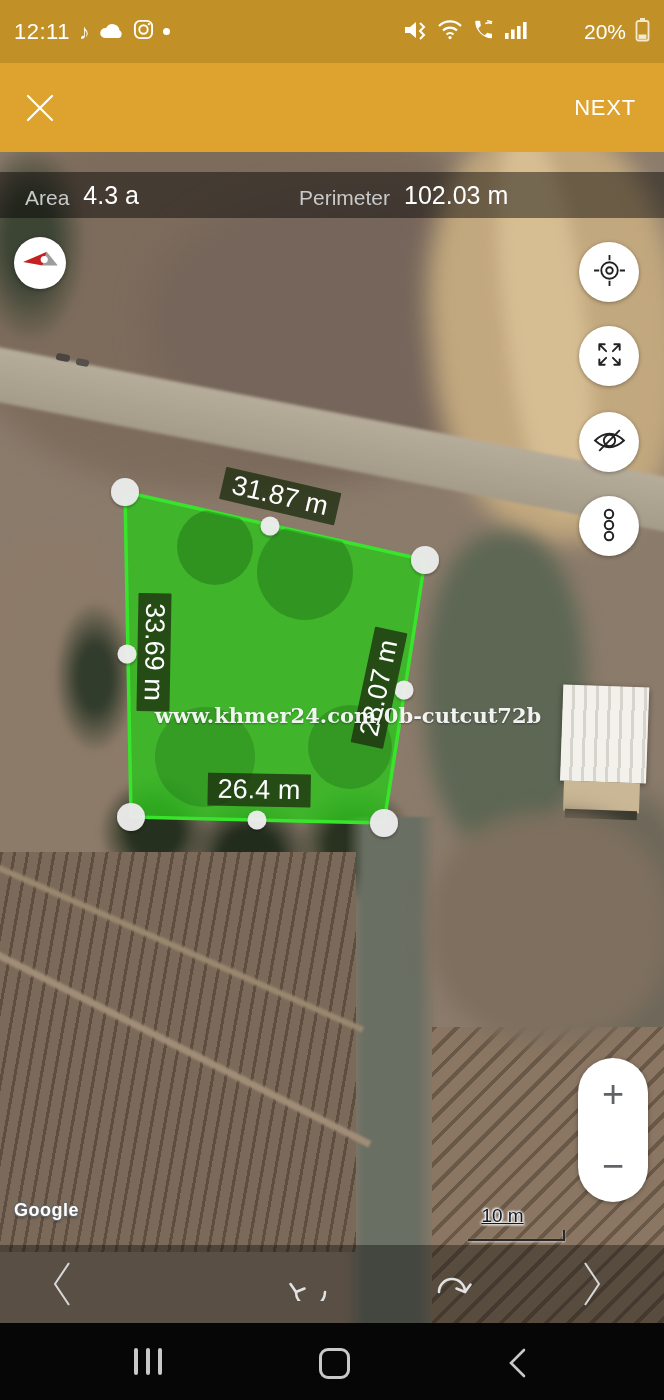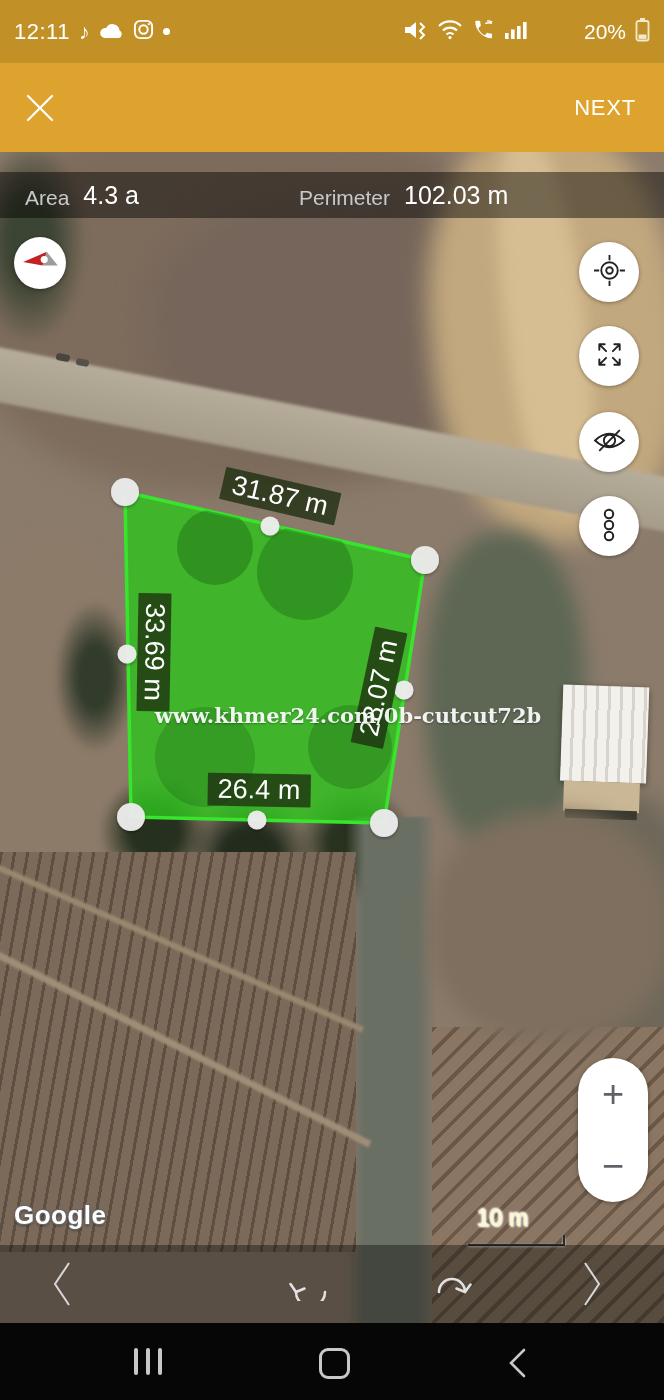--- a/index.html
+++ b/index.html
@@ -50,26 +50,26 @@
     color:rgba(255,255,255,0.93);text-shadow:0 1px 2px rgba(0,0,0,0.35);
     white-space:nowrap;z-index:16;}
 
   
   .zoom-pill{position:absolute;left:578px;top:906px;width:70px;height:144px;background:#fff;
     border-radius:35px;box-shadow:0 1px 4px rgba(0,0,0,0.35);display:flex;flex-direction:column;z-index:22;}
   .zoom-pill button{flex:1;background:none;border:none;font-size:38px;color:#5f6368;
     font-family:"Liberation Sans",sans-serif;line-height:1;}
 
   
-  .google-logo{position:absolute;left:14px;top:1048px;font-size:26px;font-weight:bold;color:#fff;
+  .google-logo{position:absolute;left:14px;top:1048px;font-size:18px;font-weight:bold;color:#fff;
     letter-spacing:.5px;z-index:21;
     text-shadow:-1px -1px 0 #666,1px -1px 0 #666,-1px 1px 0 #666,1px 1px 0 #666,0 2px 3px rgba(0,0,0,.4);}
   .scale{position:absolute;left:440px;top:1053px;width:125px;text-align:center;z-index:21;}
-  .scale-text{font-size:23px;color:#fef9c3;font-weight:500;
-    text-shadow:0 0 3px #fff,0 0 3px #fff,1px 1px 2px #fff,-1px -1px 2px #fff;}
+  .scale-text{font-size:19px;color:#0f172a;font-weight:500;
+    text-shadow:0 0 3px #fff,0 0 3px #fff,1px 1px 2px #fff,-1px -1px 2px #fff;text-decoration:underline;}
   .scale-line{margin-top:3px;margin-left:28px;width:95px;height:9px;
     border-bottom:2px solid #2b2b2b;border-right:2px solid #2b2b2b;
     filter:drop-shadow(0 1px 1px rgba(255,255,255,.7));}
 
   
   .edit-toolbar{position:absolute;left:0;top:1093px;width:664px;height:78px;
     background:rgba(8,8,8,0.38);display:flex;align-items:center;z-index:24;}
   .edit-toolbar button{background:none;border:none;padding:0;line-height:0;position:absolute;}
 
   

